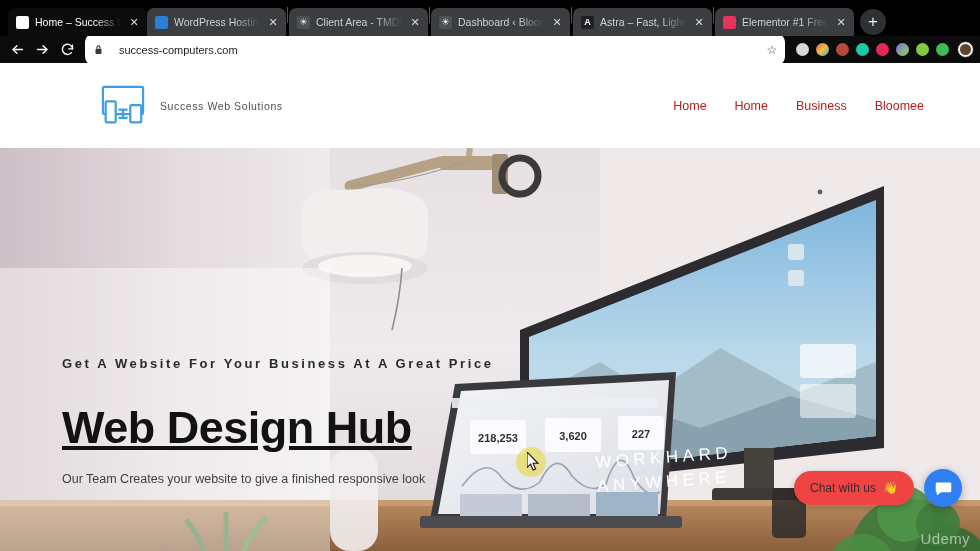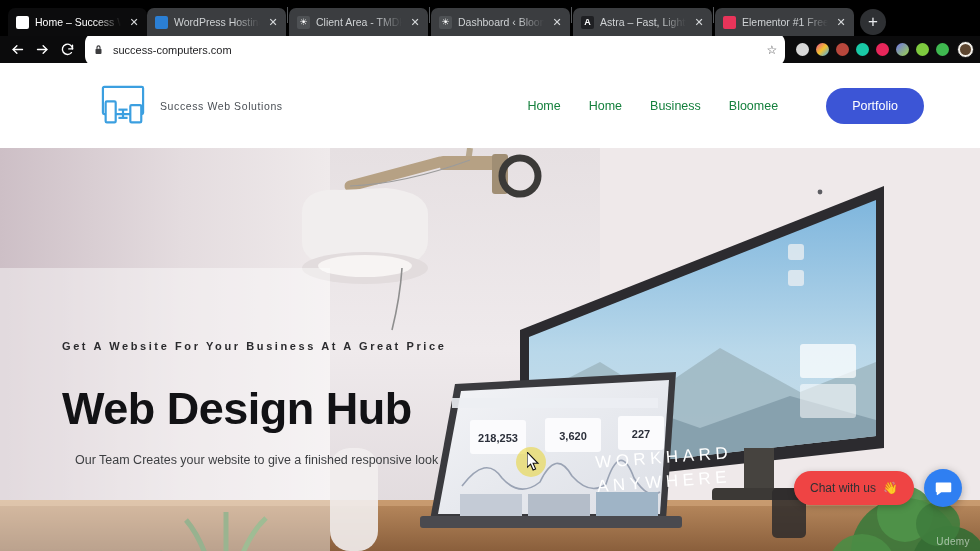--- a/index.html
+++ b/index.html
@@ -94,21 +94,21 @@
   .navbtn svg { display:block; }
   .omnibox {
     flex: 1 1 auto;
     height: 35px;
     background: #ffffff;
     border-radius: 11px;
     display: flex;
     align-items: center;
     padding: 0 6px 0 9px;
     margin: 0 4px;
-    gap: 10px;
+    gap: 16px;
     min-width: 0;
   }
   .omnibox .lock { flex: 0 0 9px; }
   .url-text {
     font-size: 11px;
     color: #1c1c1e;
     flex: 1 1 auto;
     white-space: nowrap;
     overflow: hidden;
   }
@@ -140,21 +140,21 @@
   .logo-mark { width: 66px; height: 42px; }
   .logo-text {
     font-size: 10.5px;
     color: #4a4f55;
     letter-spacing: 0.6px;
     white-space: nowrap;
   }
   .site-nav { display: flex; align-items: center; gap: 28px; }
   .nav-link {
     font-size: 12.5px;
-    color: #15803d;
+    color: #b91c1c;
     white-space: nowrap;
     text-align: center;
   }
   .btn-portfolio {
     background: #3c55d6;
     color: #ffffff;
     font-size: 12.5px;
     padding: 11px 26px;
     border-radius: 22px;
     margin-left: 20px;
@@ -166,40 +166,41 @@
   .hero-photo { position: absolute; inset: 0; }
 
   .hero-content {
     position: absolute;
     left: 62px;
     top: 192px;
     z-index: 6;
     width: 430px;
   }
   .hero-eyebrow {
-    font-size: 11px;
+    font-size: 13px;
     font-weight: bold;
     color: #2b2b2e;
     letter-spacing: 2.6px;
     white-space: nowrap;
+    margin-top: 16px;
   }
   .hero-title {
     font-size: 45px;
     font-weight: bold;
     color: #121215;
     letter-spacing: -0.5px;
     margin-top: 34px;
     line-height: 1;
+    text-decoration: underline;
   }
   .hero-sub {
     font-size: 12.5px;
     color: #3d3f42;
     margin-top: 22px;
     white-space: nowrap;
-    margin-left: 13px;
   }
   .btn-moreinfo {
     display: inline-block;
     margin-top: 30px;
     border: 1.5px solid #3a3a3c;
     border-radius: 26px;
     padding: 13px 26px;
     font-size: 11px;
     font-weight: bold;
     letter-spacing: 2.4px;
@@ -238,21 +239,21 @@
     width: 38px; height: 38px;
     border-radius: 50%;
     background: #2f7ff2;
     display: flex; align-items: center; justify-content: center;
     box-shadow: 0 2px 8px rgba(0,0,0,0.3);
   }
 
   .watermark {
     position: absolute;
     right: 10px; bottom: 4px;
-    font-size: 10px;
+    font-size: 15px;
     color: rgba(255,255,255,0.55);
     letter-spacing: 0.4px;
     z-index: 11;
     display: flex; align-items: center; gap: 3px;
   }
 </style>
 </head>
 <body>
 
 <div class="browser">
@@ -364,21 +365,20 @@
           </svg>
         </span>
         <span class="logo-text">Success Web Solutions</span>
       </div>
 
       <div class="site-nav">
         <span class="nav-link">Home</span>
         <span class="nav-link">Home</span>
         <span class="nav-link">Business</span>
         <span class="nav-link">Bloomee</span>
-        <span class="btn-portfolio">Portfolio</span>
       </div>
     </div>
 
     <div class="hero">
 
       <svg class="hero-photo" viewBox="0 0 980 403" preserveAspectRatio="none">
         <defs>
           <linearGradient id="wallG" x1="0" y1="0" x2="0" y2="1">
             <stop offset="0" stop-color="#e6e0e2"></stop>
               <stop offset="0.5" stop-color="#efeaec"></stop>

